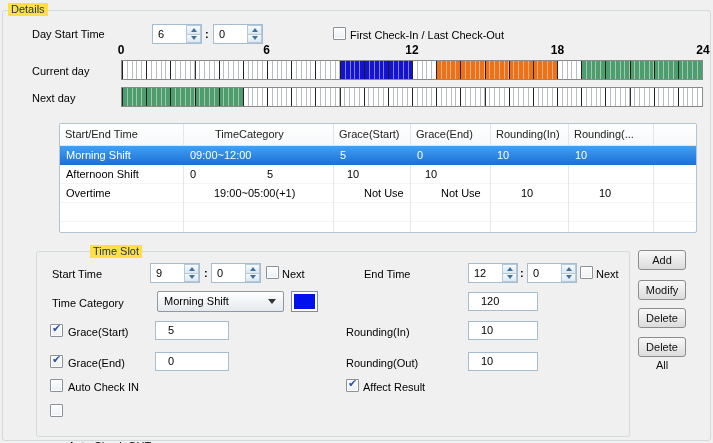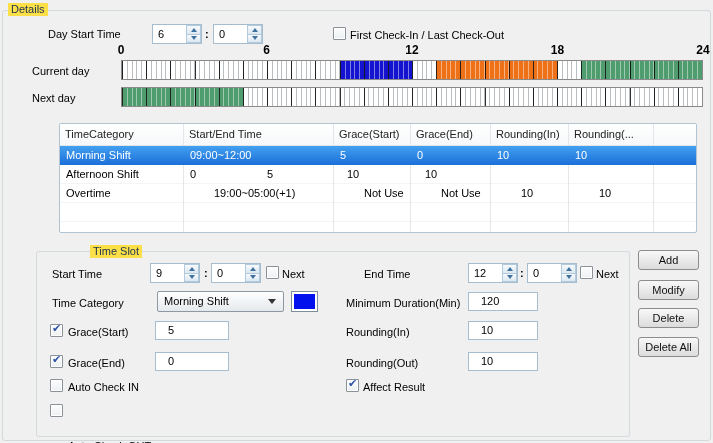--- a/index.html
+++ b/index.html
@@ -27,21 +27,21 @@
   
   .tin{box-sizing:border-box;border:1px solid #a6bccf;background:#fff;line-height:17px;padding-left:12px;}
   
   .combo{box-sizing:border-box;border:1px solid #8e99a3;border-radius:2px;
          background:linear-gradient(#fefefe,#f0f3f5 55%,#e4e9ed);display:flex;align-items:center;}
   .combo-text{flex:1;padding-left:6px;line-height:19px;}
   .combo-arrow{width:0;height:0;margin-right:7px;border-left:4px solid transparent;border-right:4px solid transparent;border-top:5px solid #333;}
   .swatch{box-sizing:border-box;border:1px solid #7d8d9c;background:#fff;padding:2px;}
   .swatch-fill{width:100%;height:100%;}
   
-  .btn{position:absolute;left:638px;width:61px;height:20px;box-sizing:border-box;border:1px solid #8c8c8c;border-radius:3px;
+  .btn{position:absolute;left:638px;width:48px;height:20px;box-sizing:border-box;border:1px solid #8c8c8c;border-radius:3px;
        background:linear-gradient(#f8f8f8,#eaeaea 50%,#dcdcdc);text-align:center;line-height:18px;color:#111;cursor:default;}
   
   .ticks{position:absolute;left:121px;top:44px;width:582px;height:13px;}
   .tick{position:absolute;transform:translateX(-50%);font-weight:bold;font-size:12px;line-height:13px;}
   .bar{position:absolute;left:121px;width:582px;height:20px;box-sizing:border-box;border:1px solid #8a8a8a;background-color:#fff;
        background-image:repeating-linear-gradient(90deg,#b9bec2 0 1px,transparent 1px 4.8333px);}
   .seg{position:absolute;top:0;bottom:0;z-index:1;}
   .seg::after{content:"";position:absolute;inset:0;background:repeating-linear-gradient(90deg,rgba(255,255,255,.45) 0 1px,transparent 1px 4.8333px);}
   .hourlines{position:absolute;inset:0;z-index:2;background:repeating-linear-gradient(90deg,rgba(0,0,0,.82) 0 1px,transparent 1px 24.1667px);}
   
@@ -57,21 +57,21 @@
   .tcell{box-sizing:border-box;padding-left:6px;line-height:19px;white-space:nowrap;overflow:hidden;}
 </style>
 </head>
 <body>
 
 <div id="app">
 
   <div class="abs groupbox" style="left:2px;top:10px;width:709px;height:431px;"></div>
   <div class="gcaption" style="left:8px;top:3px;">Details</div>
 
-  <div class="abs lbl" style="left:48px;top:27px;">Day Start Time</div>
+  <div class="abs lbl" style="left:32px;top:27px;">Day Start Time</div>
   <div class="abs spin" style="left:152px;top:24px;">
     <div class="spin-val">6</div>
     <div class="spin-btns">
       <div class="sb">
           <span class="tri-up"></span>
         </div>
       <div class="sb">
           <span class="tri-dn"></span>
         </div>
     </div>
@@ -106,22 +106,22 @@
     <div class="hourlines"></div>
   </div>
   <div class="abs lbl" style="left:32px;top:91px;">Next day</div>
   <div class="bar" style="top:87px;">
       <div class="seg" style="left: 0%; width: 20.8333%; background: rgb(79, 156, 110);"></div>
     <div class="hourlines"></div>
   </div>
 
   <div class="grid">
     <div class="ghead">
+        <div class="hcell" style="width: 150px;">Start/End Time</div>
         <div class="hcell" style="width: 124px;">TimeCategory</div>
-        <div class="hcell" style="width: 150px;">Start/End Time</div>
         <div class="hcell" style="width: 77px;">Grace(Start)</div>
         <div class="hcell" style="width: 80px;">Grace(End)</div>
         <div class="hcell" style="width: 78px;">Rounding(In)</div>
         <div class="hcell" style="width: 85px;">Rounding(...</div>
         <div class="vsep" style="left: 123px;"></div>
         <div class="vsep" style="left: 273px;"></div>
         <div class="vsep" style="left: 350px;"></div>
         <div class="vsep" style="left: 430px;"></div>
         <div class="vsep" style="left: 508px;"></div>
         <div class="vsep" style="left: 593px;"></div>
@@ -217,21 +217,20 @@
   <div class="abs lbl" style="left:596px;top:267px;">Next</div>
 
   <div class="abs lbl" style="left:52px;top:296px;">Time Category</div>
   <div class="abs combo" style="left:157px;top:291px;width:127px;height:21px;">
     <div class="combo-text">Morning Shift</div>
     <div class="combo-arrow"></div>
   </div>
   <div class="abs swatch" style="left:291px;top:291px;width:27px;height:21px;">
     <div class="swatch-fill" id="swatch-fill" style="background: rgb(0, 17, 238);"></div>
   </div>
-  <div class="abs lbl" style="left:346px;top:296px;">Minimum Duration(Min)</div>
   <div class="abs tin" style="left:468px;top:292px;width:70px;height:19px;">120</div>
 
   <div class="abs cb on" style="left:50px;top:324px;"></div>
   <div class="abs lbl" style="left:68px;top:325px;">Grace(Start)</div>
   <div class="abs tin" style="left:155px;top:321px;width:74px;height:19px;">5</div>
   <div class="abs lbl" style="left:346px;top:325px;">Rounding(In)</div>
   <div class="abs tin" style="left:468px;top:321px;width:70px;height:19px;">10</div>
 
   <div class="abs cb on" style="left:50px;top:355px;"></div>
   <div class="abs lbl" style="left:68px;top:356px;">Grace(End)</div>

